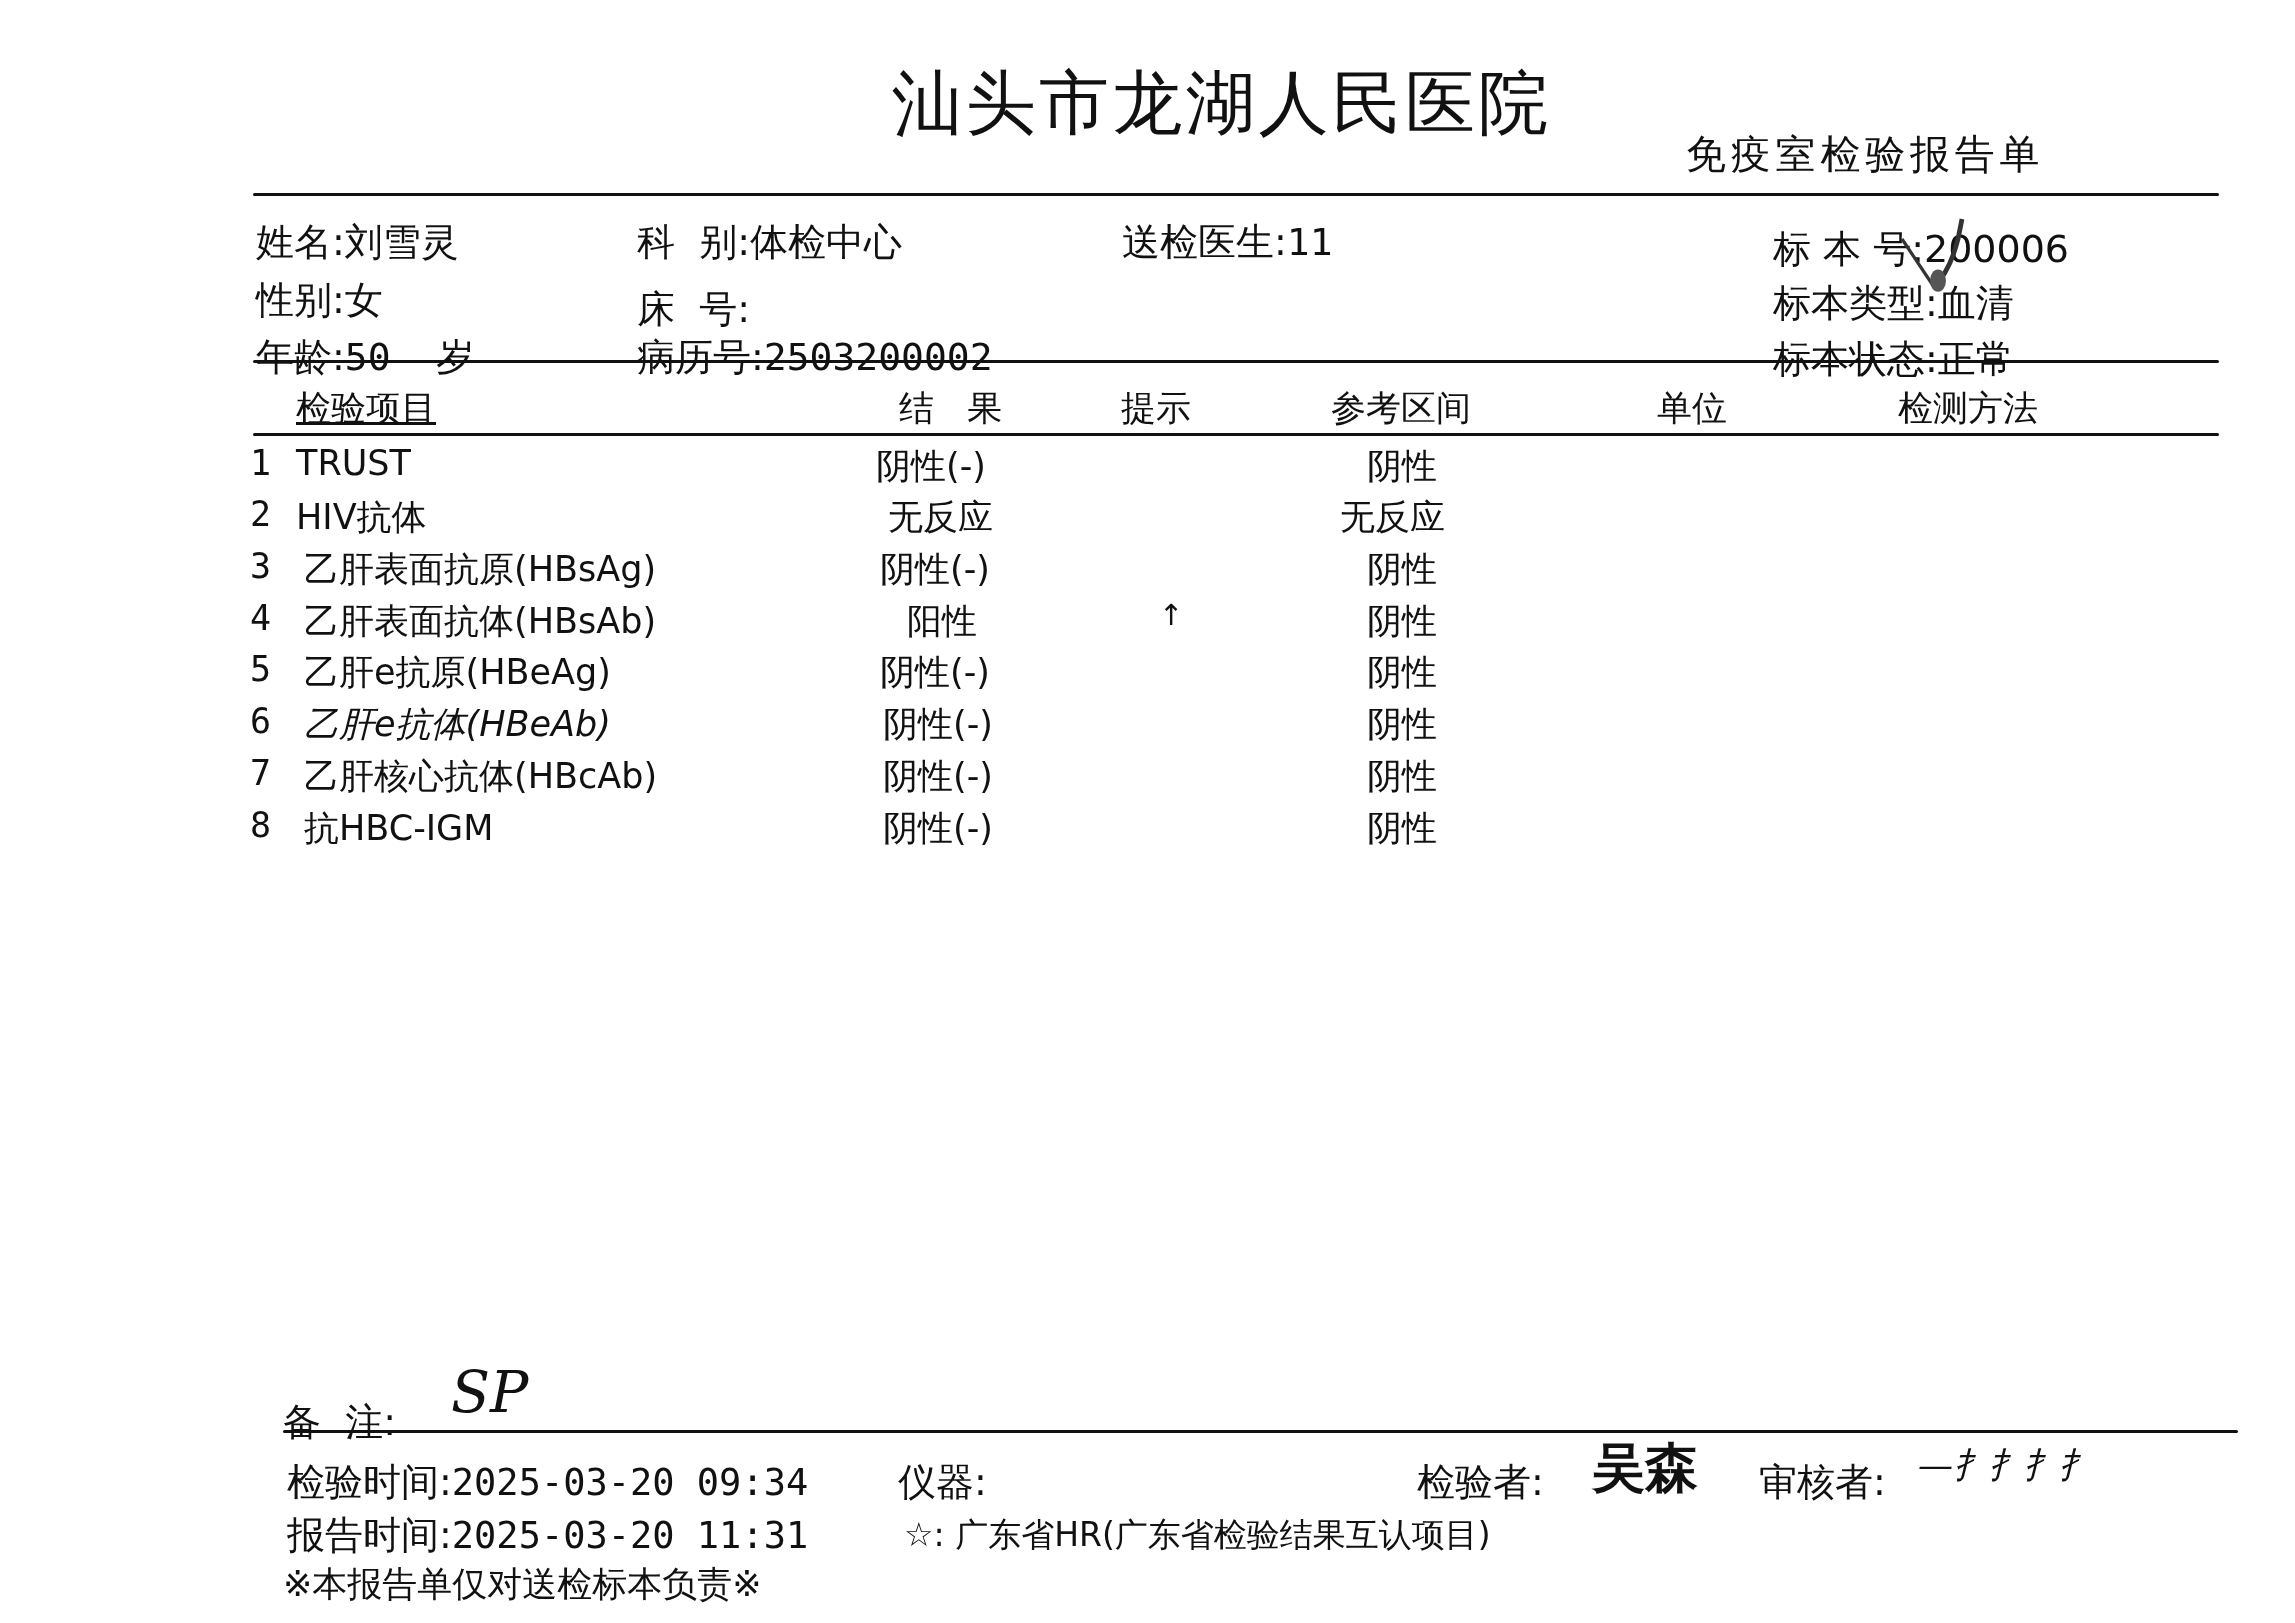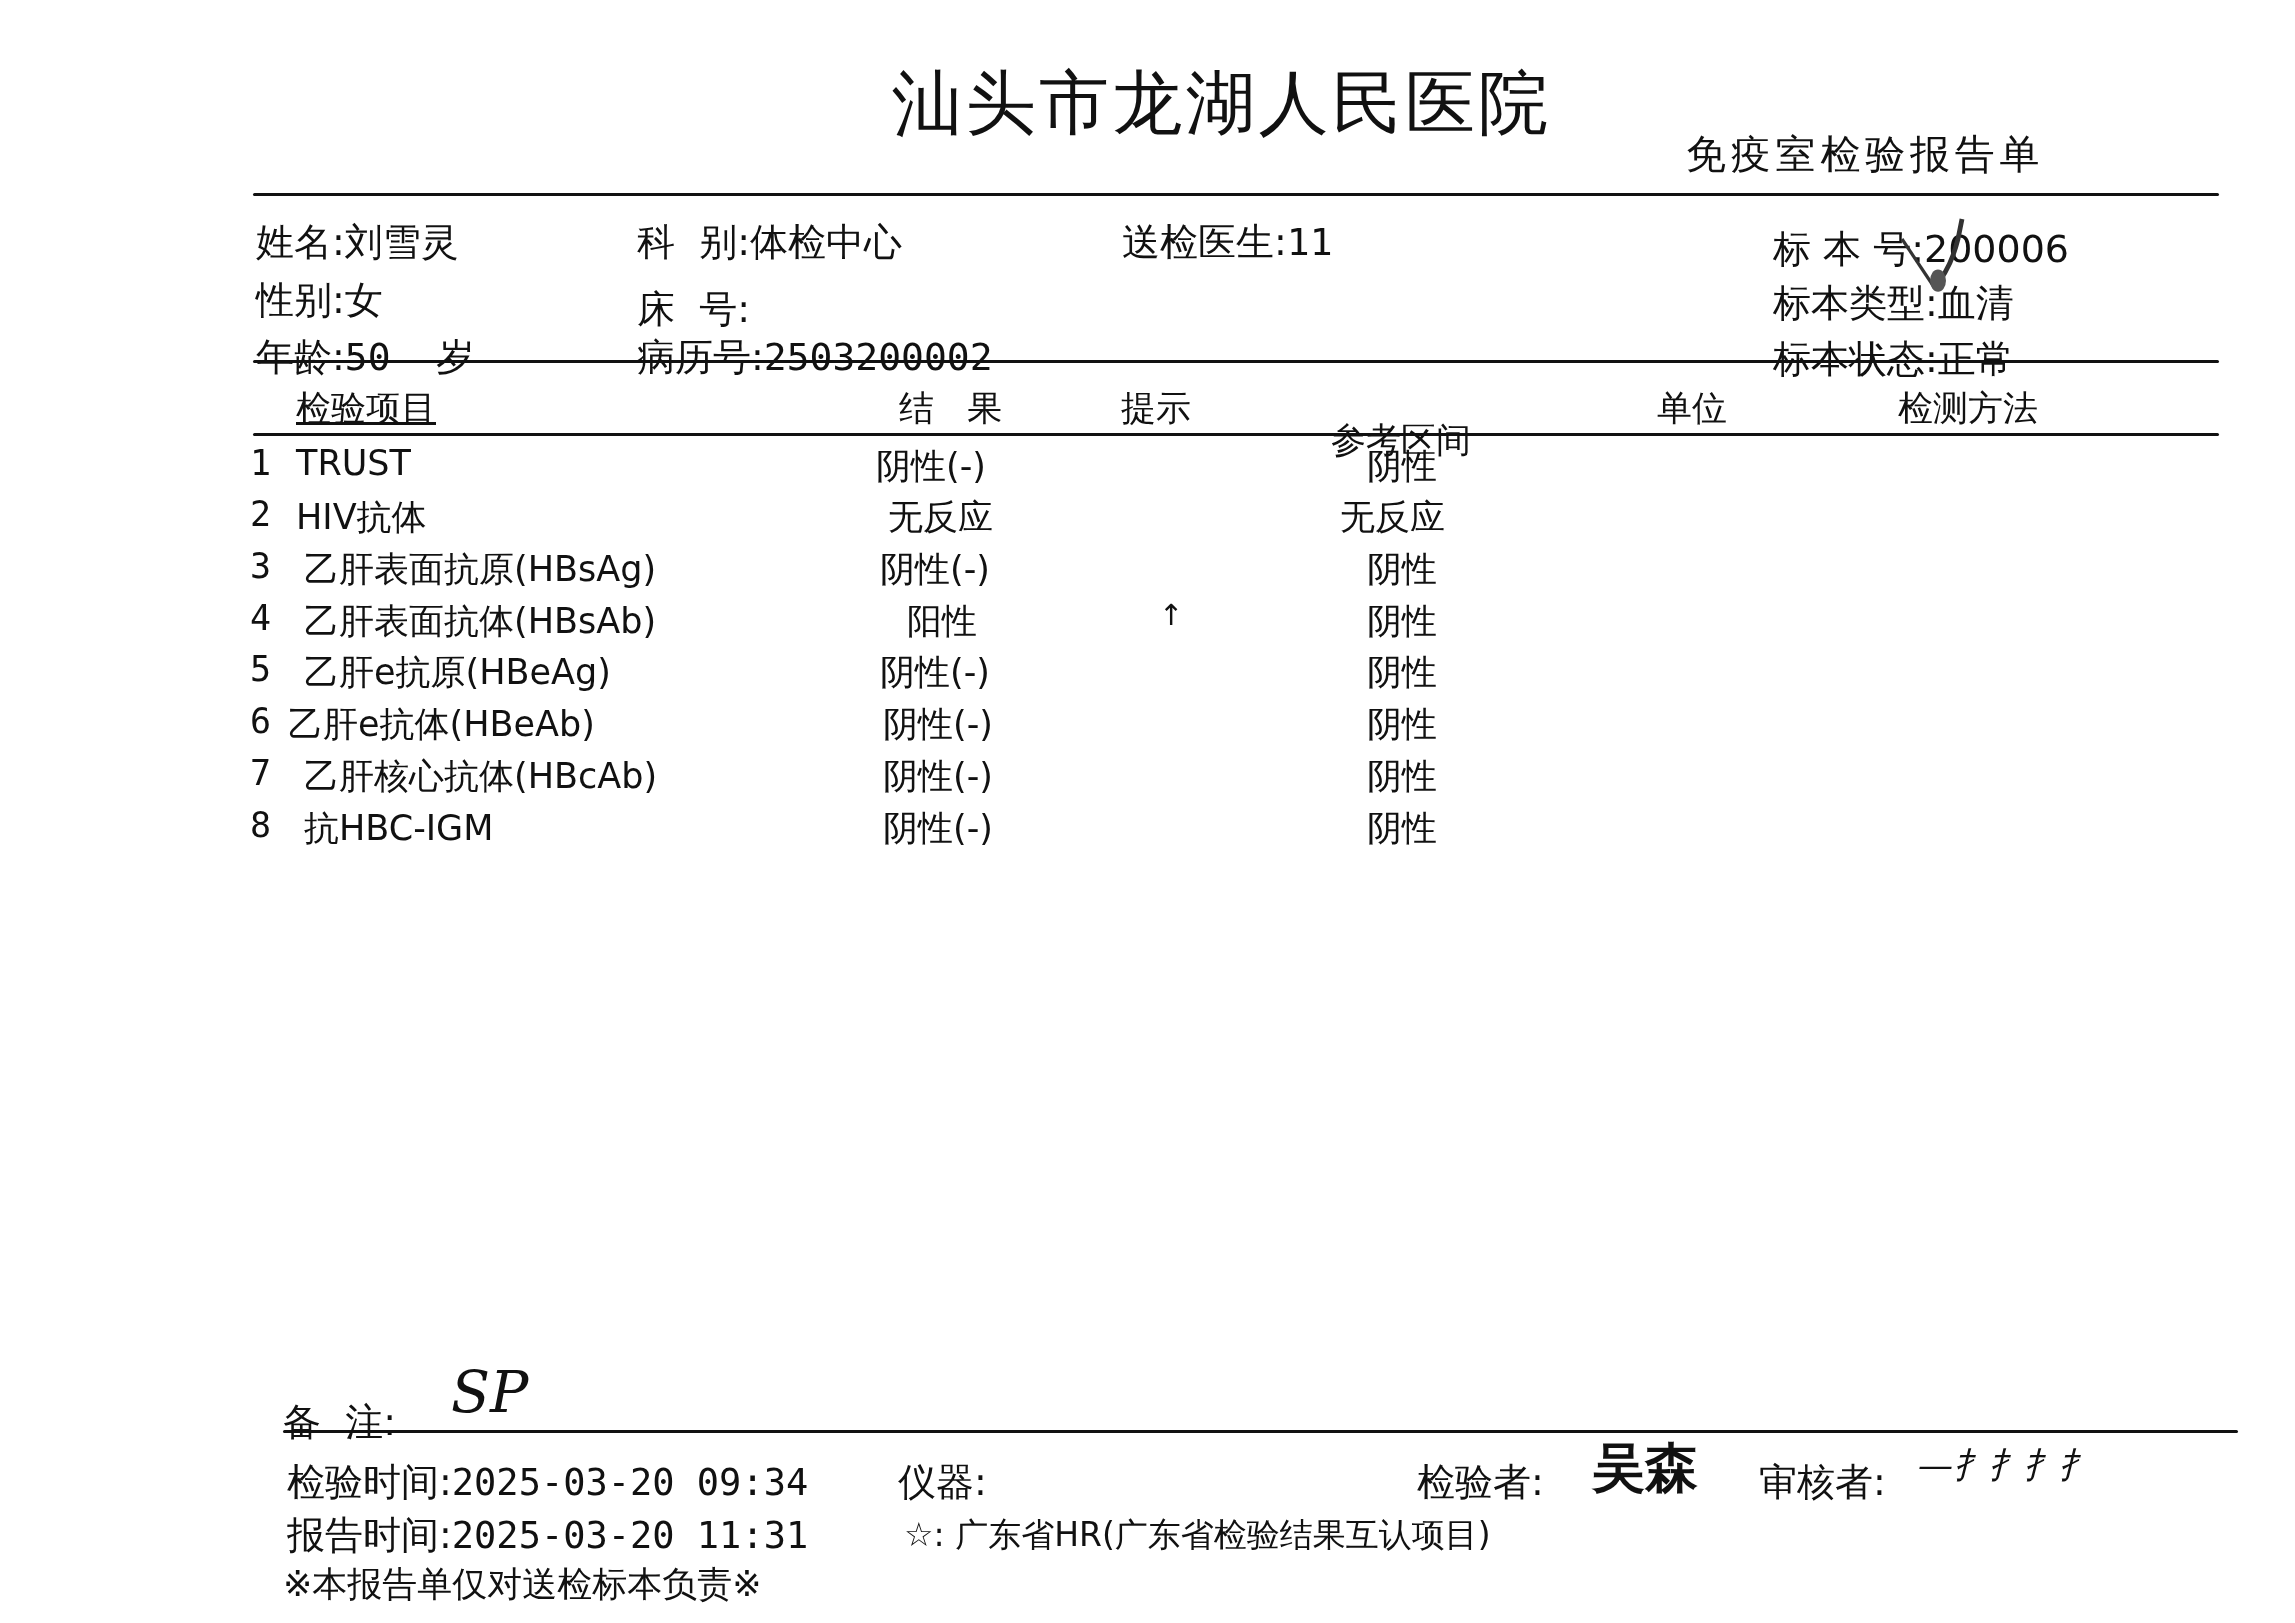--- a/index.html
+++ b/index.html
@@ -61,21 +61,21 @@
   <path d="M10 30 Q30 60 50 90" stroke="#333" stroke-width="4" fill="none"></path>
   <path d="M50 90 Q70 70 80 30 L85 5" stroke="#333" stroke-width="6" fill="none"></path>
   <ellipse cx="55" cy="82" rx="10" ry="14" fill="#555"></ellipse>
 </svg>
 
 <div class="rule" style="left:253px; top:360px; width:1966px;"></div>
 
 <div class="abs hdr" style="left:296px; top:385px;text-decoration:underline;">检验项目</div>
 <div class="abs hdr" style="left:899px; top:385px; letter-spacing:11px;">结 果</div>
 <div class="abs hdr" style="left:1121px; top:385px;">提示</div>
-<div class="abs hdr" style="left:1331px; top:385px;margin-top:32px;">参考区间</div>
+<div class="abs hdr" style="left:1331px; top:385px;">参考区间</div>
 <div class="abs hdr" style="left:1657px; top:385px;">单位</div>
 <div class="abs hdr" style="left:1898px; top:385px;">检测方法</div>
 
 <div class="rule" style="left:253px; top:433px; width:1966px;"></div>
 
 <div>
   <div>
     <span class="abs cell mono" style="left:250px; top:443px;">1</span>
     <span class="abs cell" style="left:296px; top:443px;">TRUST</span>
     <span class="abs cell" style="left:876px; top:443px;">阴性(-)</span>
@@ -105,21 +105,21 @@
   </div>
   <div>
     <span class="abs cell mono" style="left:250px; top:649px;">5</span>
     <span class="abs cell" style="left:304px; top:649px;">乙肝e抗原(HBeAg)</span>
     <span class="abs cell" style="left:880px; top:649px;">阴性(-)</span>
     <span class="abs cell" style="left:1162px; top:649px;"></span>
     <span class="abs cell" style="left:1367px; top:649px;">阴性</span>
   </div>
   <div>
     <span class="abs cell mono" style="left:250px; top:701px;">6</span>
-    <span class="abs cell" style="left:288px; top:701px;">乙肝e抗体(HBeAb)</span>
+    <span class="abs cell" style="left:304px; top:701px;font-style:italic;">乙肝e抗体(HBeAb)</span>
     <span class="abs cell" style="left:883px; top:701px;">阴性(-)</span>
     <span class="abs cell" style="left:1162px; top:701px;"></span>
     <span class="abs cell" style="left:1367px; top:701px;">阴性</span>
   </div>
   <div>
     <span class="abs cell mono" style="left:250px; top:753px;">7</span>
     <span class="abs cell" style="left:304px; top:753px;">乙肝核心抗体(HBcAb)</span>
     <span class="abs cell" style="left:883px; top:753px;">阴性(-)</span>
     <span class="abs cell" style="left:1162px; top:753px;"></span>
     <span class="abs cell" style="left:1367px; top:753px;">阴性</span>

